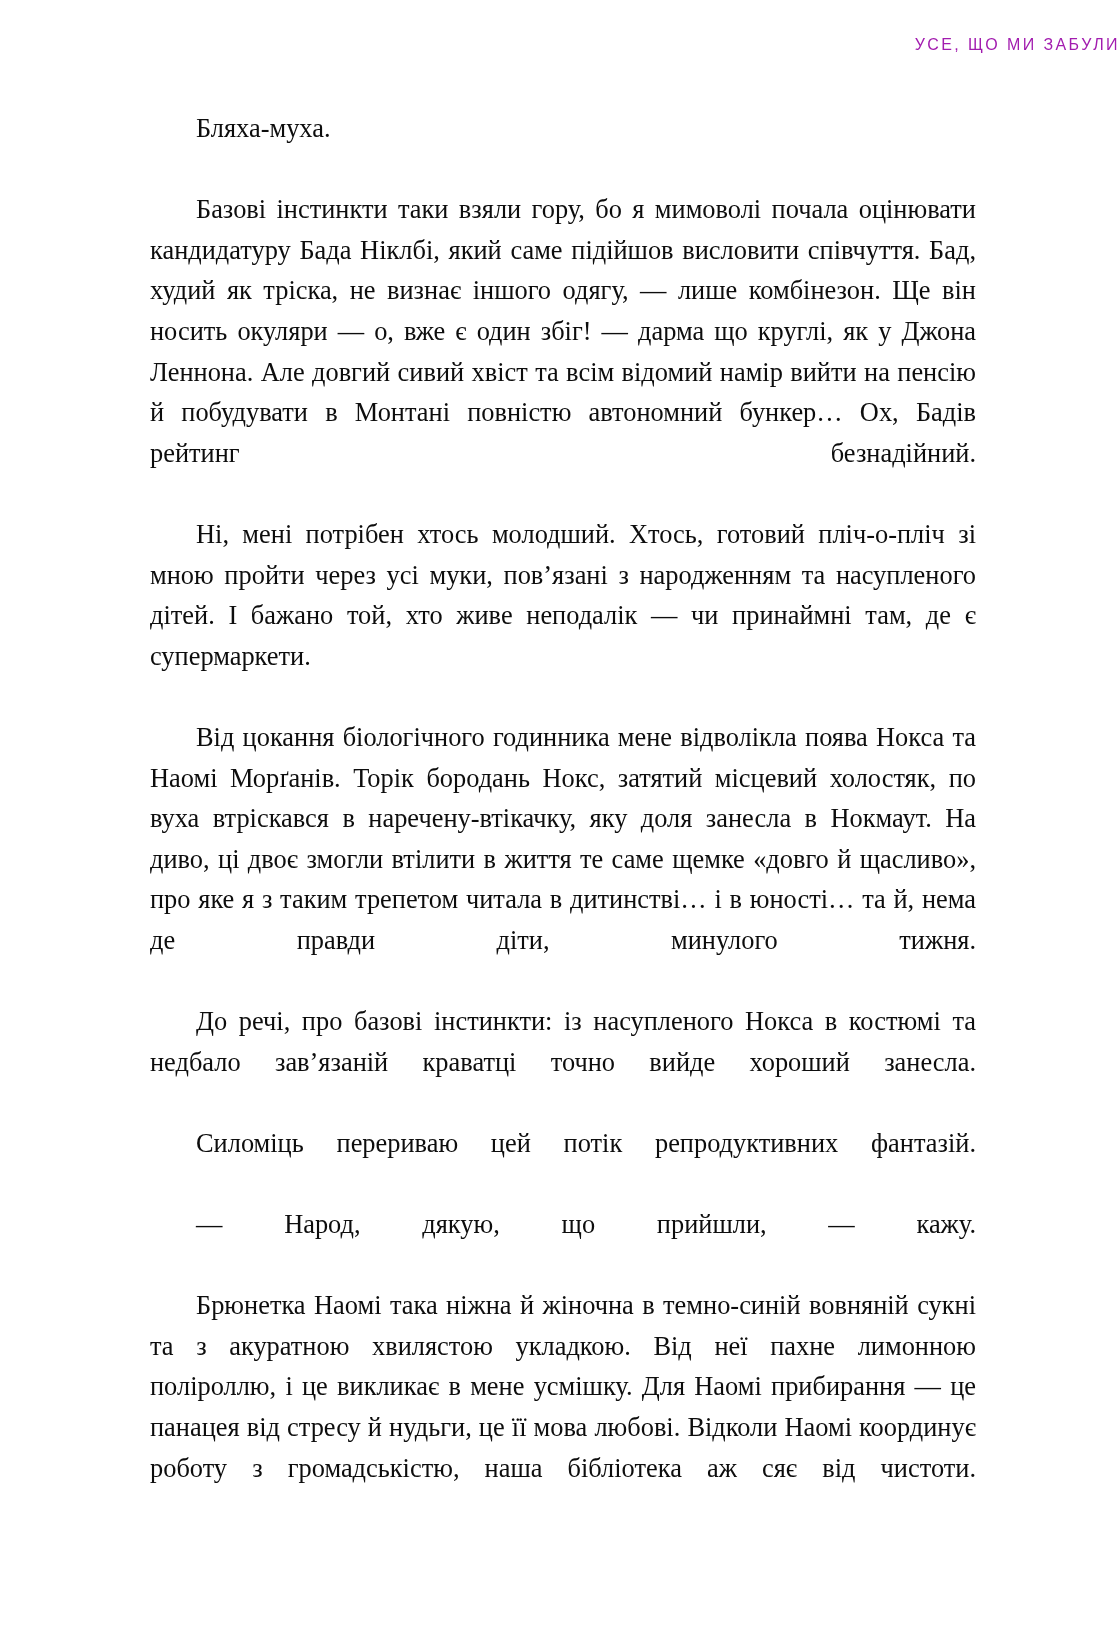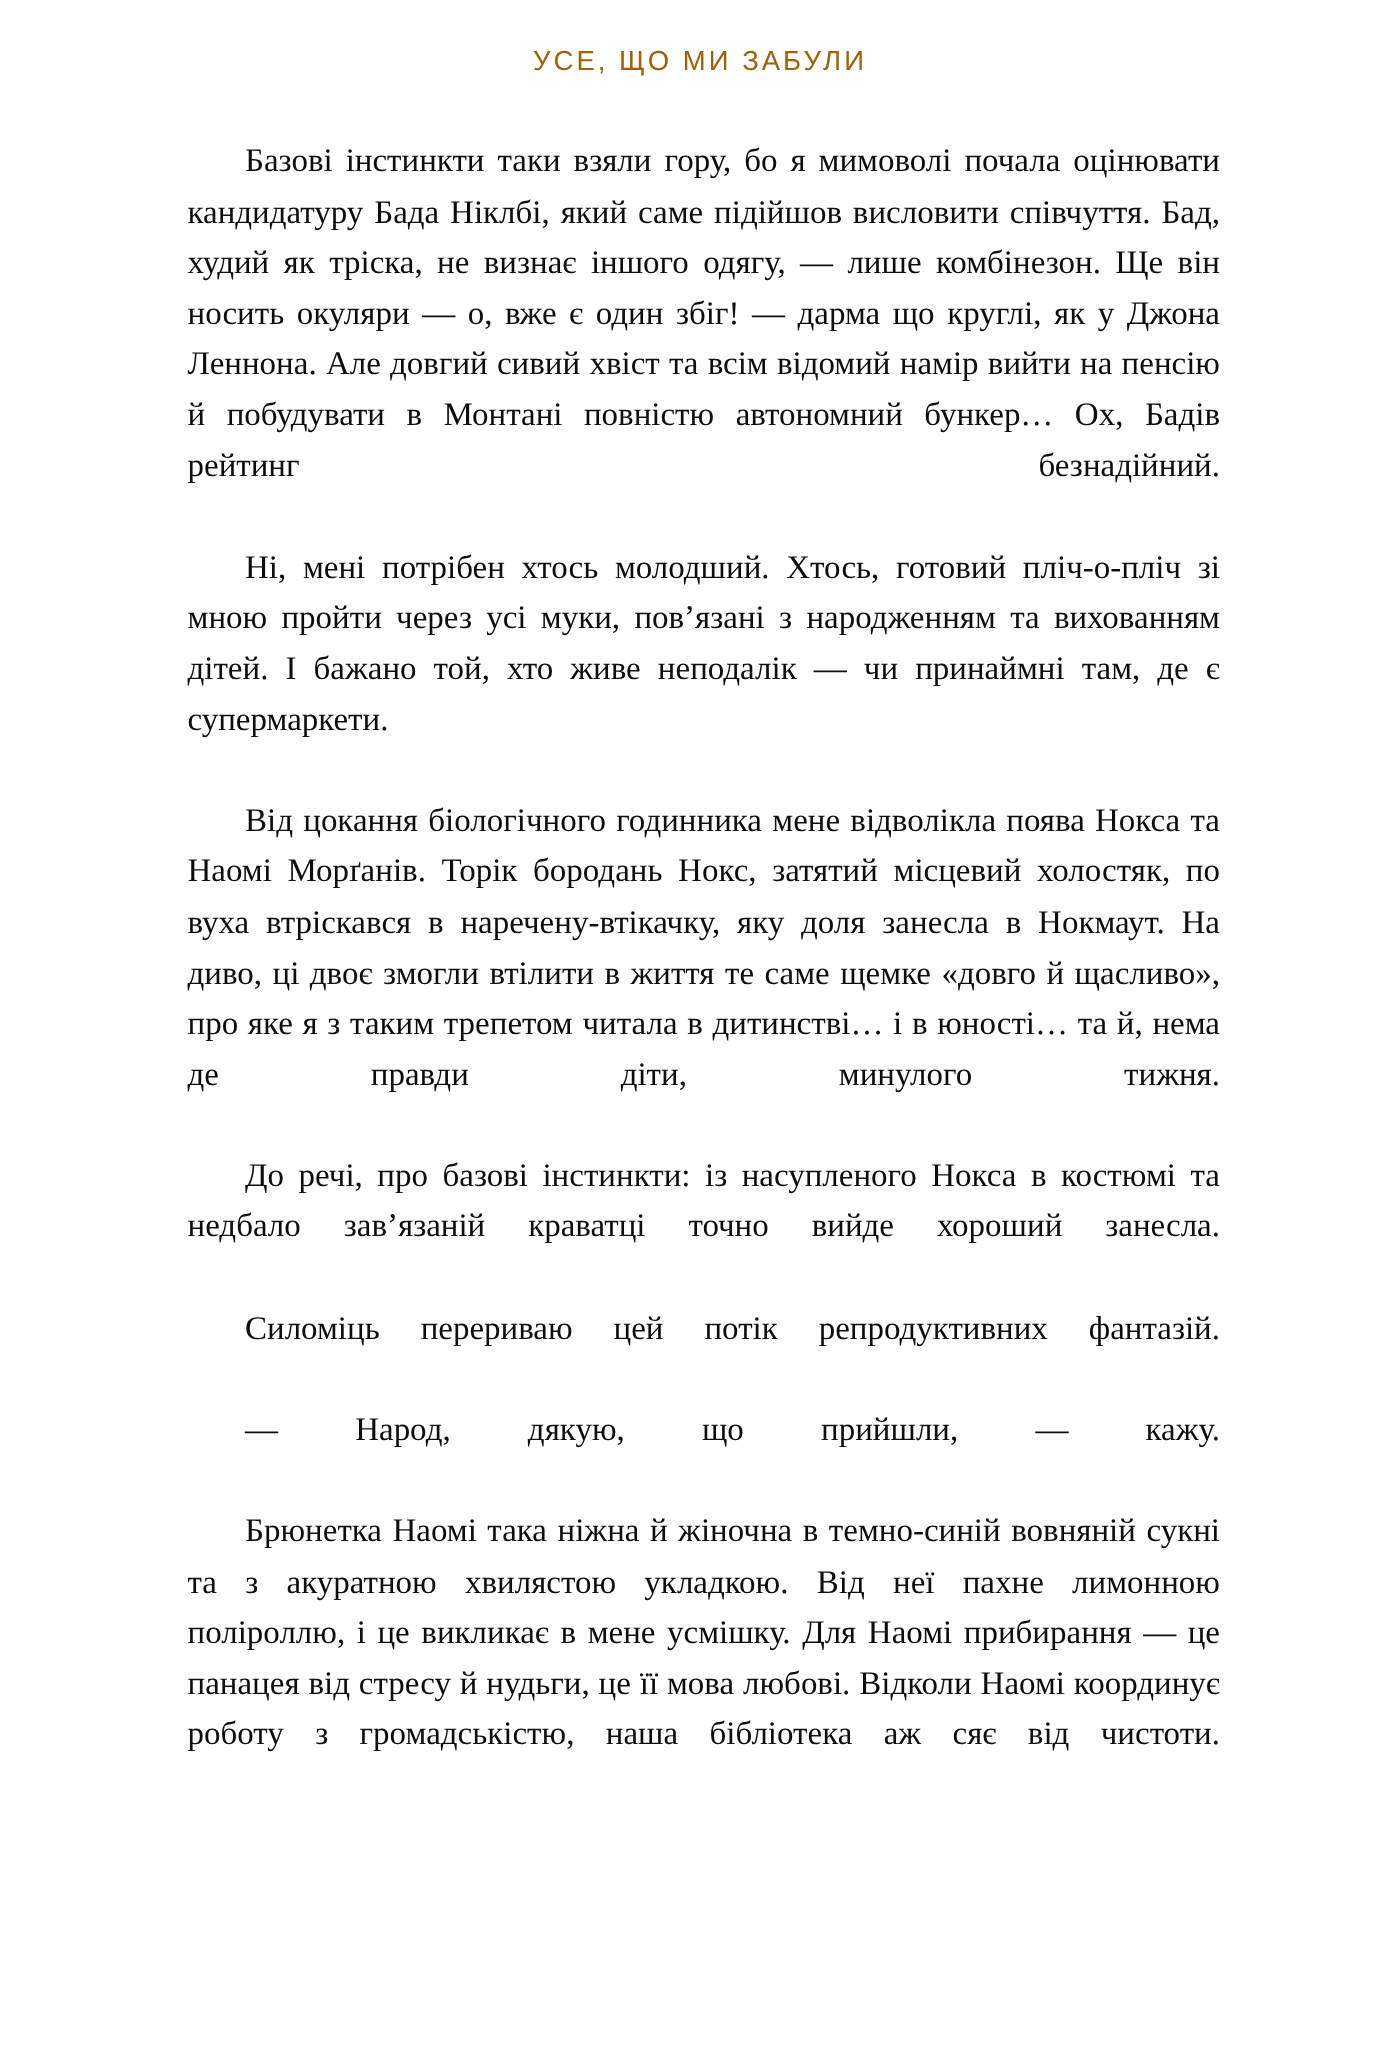--- a/index.html
+++ b/index.html
@@ -18,26 +18,26 @@
     box-sizing: border-box;
     overflow: hidden;
   }
 
   
   .running-header {
     position: absolute;
     top: 36px;
     left: 0;
     right: 0;
-    text-align: center;
+    text-align: right;
     font-family: "Liberation Sans", sans-serif;
-    font-size: 22px;
+    font-size: 16px;
     font-weight: 400;
     letter-spacing: 2.4px;
-    color: #a16207;
+    color: #a21caf;
     text-transform: uppercase;
     white-space: pre;
   }
 
   
   .text-block {
     position: absolute;
     top: 108px;
     left: 150px;
     width: 826px;
@@ -77,22 +77,23 @@
   }
 </style>
 </head>
 <body>
 
 <div class="page">
 
   <div class="running-header">УСЕ, ЩО МИ ЗАБУЛИ</div>
 
   <div class="text-block">
+    <p class="para">Бляха-муха.</p>
     <p class="para">Базові інстинкти таки взяли гору, бо я мимоволі почала оцінювати кандидатуру Бада Ніклбі, який саме підійшов висловити співчуття. Бад, худий як тріска, не визнає іншого одягу, — лише комбінезон. Ще він носить окуляри — о, вже є один збіг! — дарма що круглі, як у Джона Леннона. Але довгий сивий хвіст та всім відомий намір вийти на пенсію й побудувати в Монтані повністю автономний бункер… Ох, Бадів рейтинг безнадійний.</p>
-    <p class="para">Ні, мені потрібен хтось молодший. Хтось, готовий пліч-о-пліч зі мною пройти через усі муки, пов’язані з народженням та вихованням дітей. І бажано той, хто живе неподалік — чи принаймні там, де є супермаркети.</p>
+    <p class="para">Ні, мені потрібен хтось молодший. Хтось, готовий пліч-о-пліч зі мною пройти через усі муки, пов’язані з народженням та насупленого дітей. І бажано той, хто живе неподалік — чи принаймні там, де є супермаркети.</p>
     <p class="para">Від цокання біологічного годинника мене відволікла поява Нокса та Наомі Морґанів. Торік бородань Нокс, затятий місцевий холостяк, по вуха втріскався в наречену-втікачку, яку доля занесла в Нокмаут. На диво, ці двоє змогли втілити в життя те саме щемке «довго й щасливо», про яке я з таким трепетом читала в дитинстві… і в юності… та й, нема де правди діти, минулого тижня.</p>
     <p class="para">До речі, про базові інстинкти: із насупленого Нокса в костюмі та недбало зав’язаній краватці точно вийде хороший занесла.</p>
     <p class="para">Силоміць перериваю цей потік репродуктивних фантазій.</p>
     <p class="para">— Народ, дякую, що прийшли, — кажу.</p>
     <p class="para">Брюнетка Наомі така ніжна й жіночна в темно-синій вовняній сукні та з акуратною хвилястою укладкою. Від неї пахне лимонною поліроллю, і це викликає в мене усмішку. Для Наомі прибирання — це панацея від стресу й нудьги, це її мова любові. Відколи Наомі координує роботу з громадськістю, наша бібліотека аж сяє від чистоти.</p>
   </div>
 
 
 </div>
 

